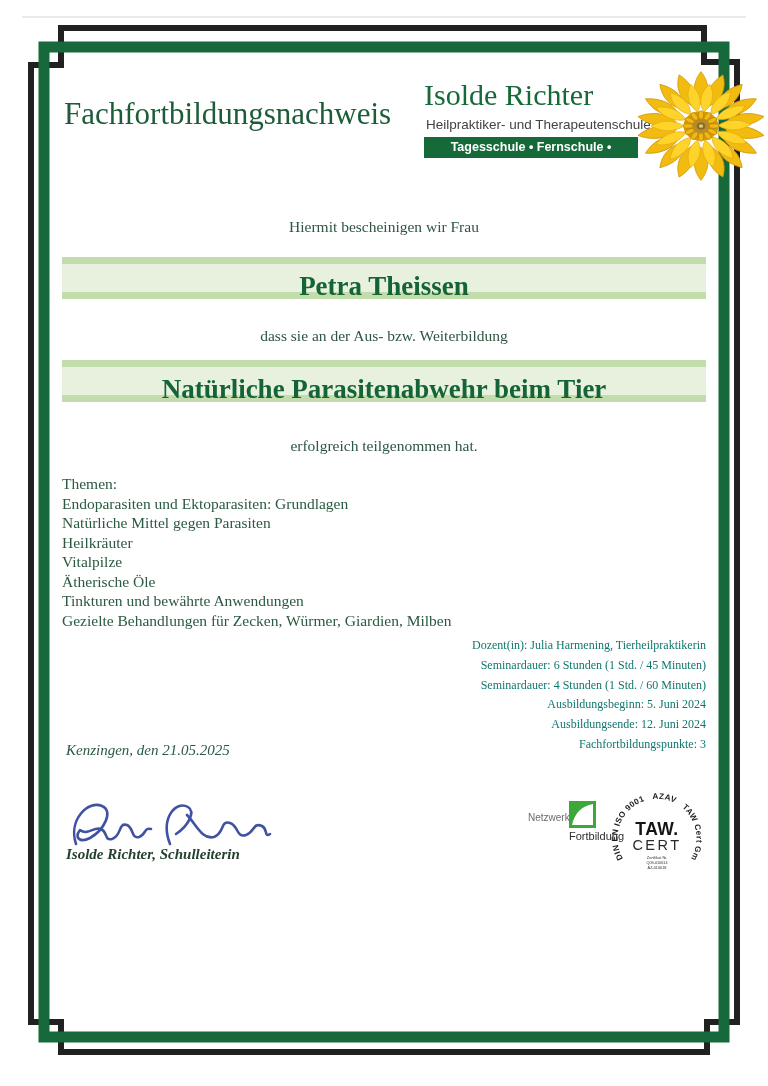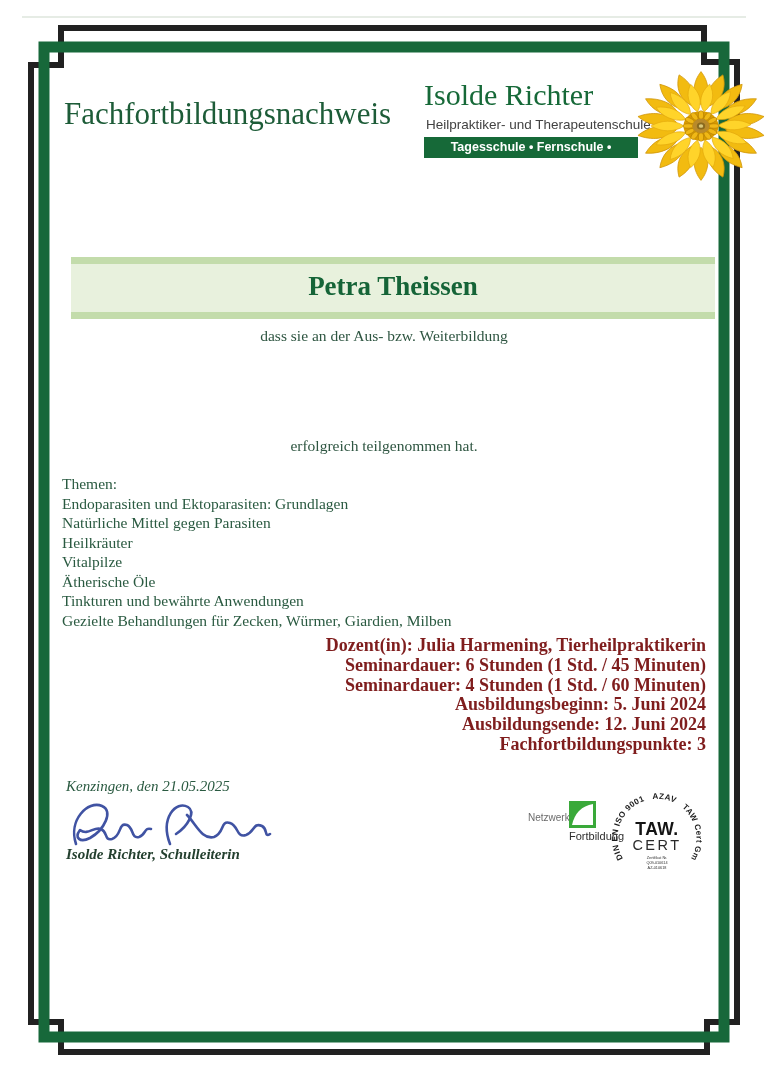--- a/index.html
+++ b/index.html
@@ -13,30 +13,30 @@
   .h1-title{left:64px;top:96px;font-size:31px;color:#1d5c38;z-index:2;}
   .logo-name{left:424px;top:78px;font-size:30px;color:#166938;z-index:2;}
   .logo-sub{left:426px;top:117px;font-size:13.5px;color:#424242;
             font-family:"Liberation Sans","DejaVu Sans",sans-serif;z-index:2;}
   .logo-bar{left:424px;top:137px;width:214px;height:21px;background:#166938;color:#ffffff;
             font-family:"Liberation Sans","DejaVu Sans",sans-serif;font-weight:bold;
             font-size:12.5px;line-height:21px;text-align:center;z-index:2;}
   .flower{left:632px;top:56px;z-index:3;}
   
   .cline{left:0;width:768px;text-align:center;font-size:15.5px;color:#2f5642;z-index:2;}
-  .banner{left:71px;width:644px;height:62px;box-sizing:border-box;background:#e8f1dd;
+  .banner{left:62px;width:644px;height:42px;box-sizing:border-box;background:#e8f1dd;
           border-top:7px solid #c3dcab;border-bottom:7px solid #c3dcab;z-index:2;
           text-align:center;}
   .banner span{display:block;line-height:44px;font-size:27px;font-weight:bold;color:#156437;}
   
   .topics{left:62px;top:474px;font-size:15.5px;line-height:19.5px;color:#2a5a41;z-index:2;}
-  .details{right:62px;top:636px;text-align:right;font-size:18px;line-height:19.8px;
-           color:#7f1d1d;z-index:2;font-weight:bold;}
+  .details{right:62px;top:636px;text-align:right;font-size:12px;line-height:19.8px;
+           color:#0f766e;z-index:2;}
   
-  .place-date{left:66px;top:778px;font-size:15px;font-style:italic;color:#2a5a41;z-index:2;}
+  .place-date{left:66px;top:742px;font-size:15px;font-style:italic;color:#2a5a41;z-index:2;}
   .sig-svg{left:58px;top:792px;z-index:2;}
   .sig-name{left:66px;top:846px;font-size:15px;font-style:italic;font-weight:bold;color:#24402f;z-index:2;}
   
   .netzwerk{left:528px;top:801px;width:100px;height:46px;z-index:2;
             font-family:"Liberation Sans","DejaVu Sans",sans-serif;}
   .nw-word{position:absolute;left:0;top:11px;font-size:10px;color:#6b6b6b;}
   .nw-sq{position:absolute;left:41px;top:0;}
   .nw-bold{position:absolute;left:41px;top:29px;font-size:11px;font-weight:normal;color:#2e2e2e;}
   .taw{left:608px;top:788px;z-index:2;}
 </style>
@@ -114,27 +114,31 @@
         <use href="#floret" transform="rotate(270)"></use>
           <use href="#floret" transform="rotate(300)"></use>
           <use href="#floret" transform="rotate(330)"></use>
       </g>
       <circle r="8.5" fill="#b98a2a"></circle>
       <circle r="4.2" fill="#8a6a1f"></circle>
       <circle r="2.2" fill="#d9c879"></circle>
     </g>
   </svg>
 
+  <div class="abs cline" style="top:218px;">Hiermit bescheinigen wir Frau</div>
 
   <div class="abs banner" style="top:257px;">
     <span>Petra Theissen</span>
   </div>
 
   <div class="abs cline" style="top:327px;">dass sie an der Aus- bzw. Weiterbildung</div>
 
+  <div class="abs banner" style="top:360px;">
+    <span>Natürliche Parasitenabwehr beim Tier</span>
+  </div>
 
   <div class="abs topics">
     <div>Themen:</div>
     <div>Endoparasiten und Ektoparasiten: Grundlagen</div>
     <div>Natürliche Mittel gegen Parasiten</div>
     <div>Heilkräuter</div>
     <div>Vitalpilze</div>
     <div>Ätherische Öle</div>
     <div>Tinkturen und bewährte Anwendungen</div>
     <div>Gezielte Behandlungen für Zecken, Würmer, Giardien, Milben</div>

